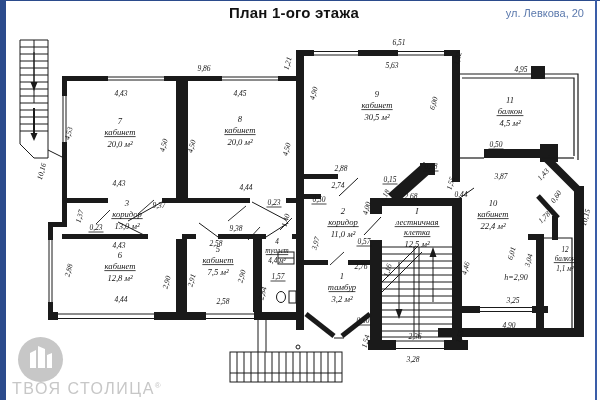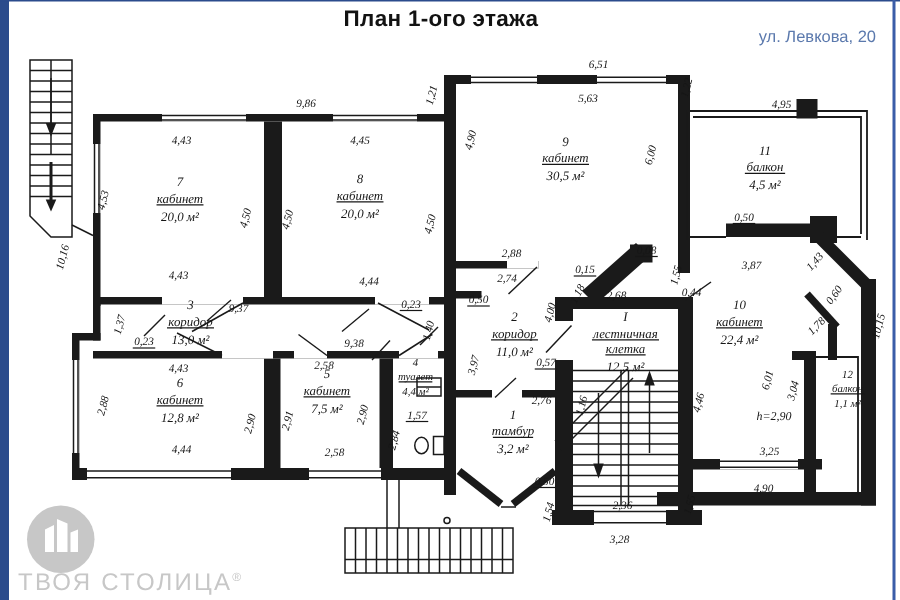--- a/index.html
+++ b/index.html
@@ -8,21 +8,21 @@
     background:#ffffff;font-family:"Liberation Sans",sans-serif;
   }
   .frame-left{position:absolute;left:0;top:0;width:6px;height:400px;background:#2b4b8c;}
   .frame-top{position:absolute;left:0;top:0;width:600px;height:1px;background:#2b4b8c;}
   .frame-right{position:absolute;left:595px;top:0;width:2px;height:400px;background:#3a5da8;}
   .page-title{
     position:absolute;top:4px;left:0;width:588px;text-align:center;
     font-size:15px;font-weight:bold;color:#121212;letter-spacing:.2px;
   }
   .address{
-    position:absolute;top:7px;right:16px;font-size:11px;color:#5b79ad;margin-top:12px;
+    position:absolute;top:7px;right:16px;font-size:11px;color:#5b79ad;
   }
   .plan-svg{position:absolute;left:0;top:0;}
   #labels-layer text{
     font-family:"Liberation Serif",serif;font-style:italic;fill:#161616;
   }
   .logo{position:absolute;left:0;top:0;}
   .logo-circle{
     position:absolute;left:18px;top:337px;width:45px;height:45px;border-radius:50%;
     background:#c7c7c7;
   }

